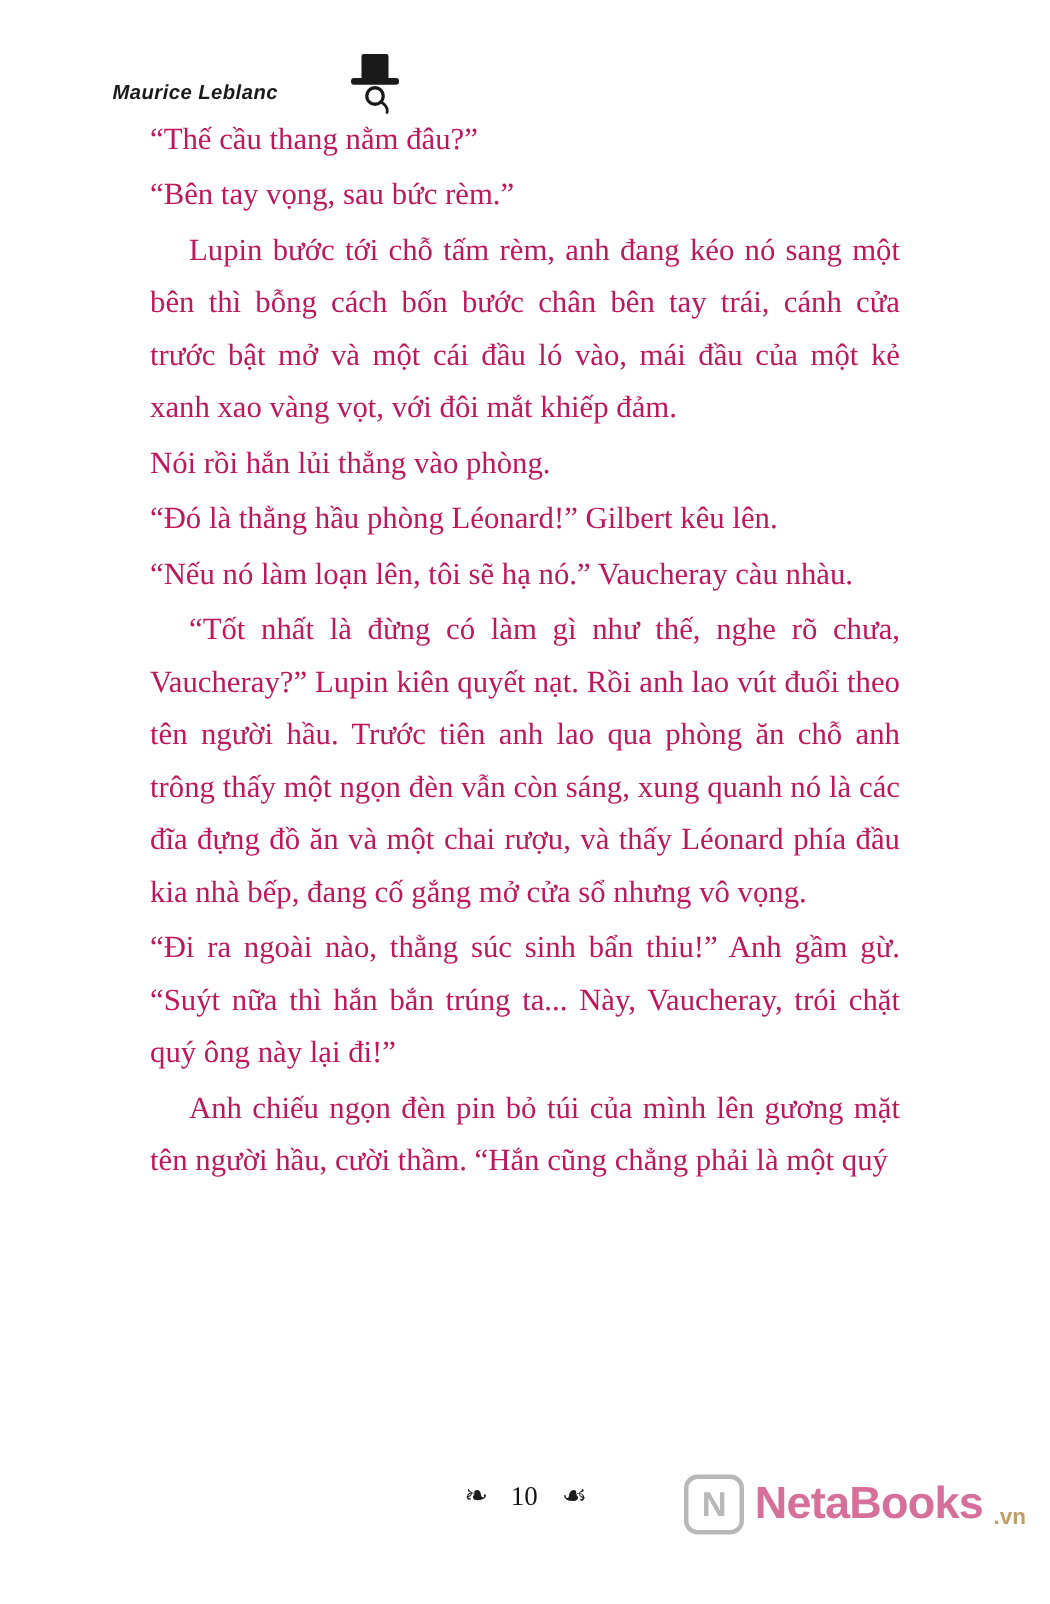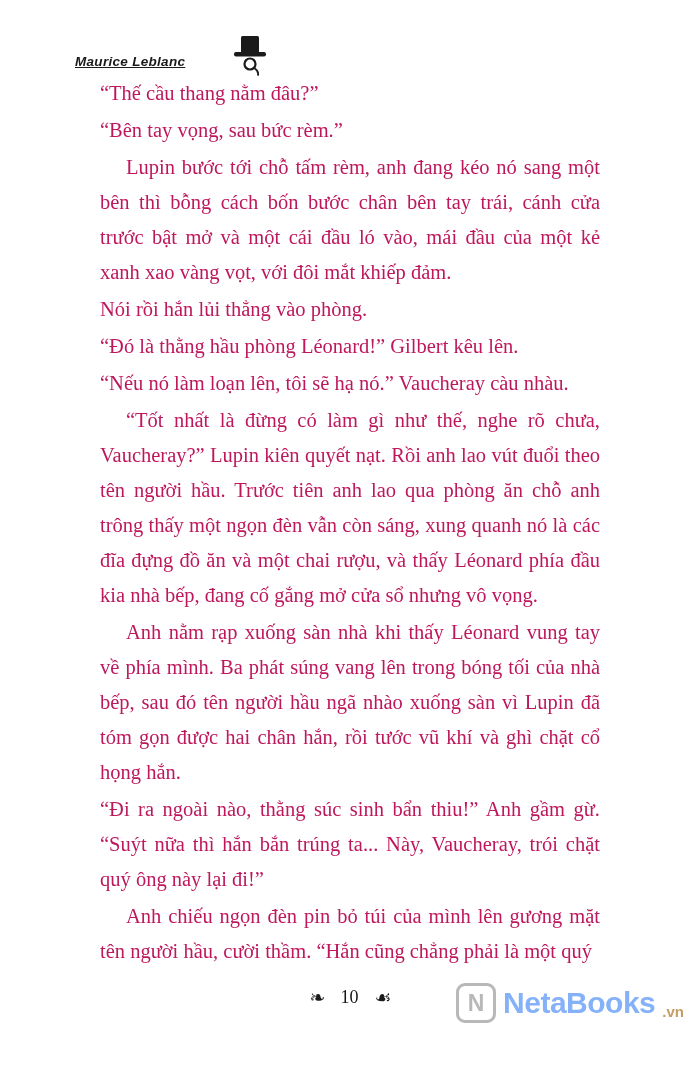--- a/index.html
+++ b/index.html
@@ -35,21 +35,20 @@
     position: absolute;
     left: 75px;
     top: 36px;
     font-family: "Liberation Sans", sans-serif;
     font-weight: bold;
     font-style: italic;
     font-size: 13.5px;
     letter-spacing: 0.3px;
     color: #1a1a1a;
     white-space: nowrap;
-    text-decoration: underline;
   }
   .hat-emblem {
     position: absolute;
     left: 228px;
     top: 14px;
     width: 44px;
     height: 44px;
   }
   .hat-emblem svg { display: block; }
 
@@ -130,21 +129,21 @@
     font-family: "Liberation Sans", sans-serif;
     font-weight: bold;
     font-size: 23px;
     color: #8e8e8e;
     line-height: 1;
   }
   .wm-text {
     font-family: "Liberation Sans", sans-serif;
     font-weight: bold;
     font-size: 30px;
-    color: #3b82f6;
+    color: #be185d;
     letter-spacing: -0.5px;
     line-height: 1;
   }
   .wm-tld {
     font-family: "Liberation Sans", sans-serif;
     font-weight: bold;
     font-size: 15px;
     color: #a16207;
     align-self: flex-end;
     padding-bottom: 3px;
@@ -170,21 +169,20 @@
   </div>
 
   <div class="content">
     <p class="para noindent">“Thế cầu thang nằm đâu?”</p>
     <p class="para noindent">“Bên tay vọng, sau bức rèm.”</p>
     <p class="para">Lupin bước tới chỗ tấm rèm, anh đang kéo nó sang một bên thì bỗng cách bốn bước chân bên tay trái, cánh cửa trước bật mở và một cái đầu ló vào, mái đầu của một kẻ xanh xao vàng vọt, với đôi mắt khiếp đảm.</p>
     <p class="para noindent">Nói rồi hắn lủi thẳng vào phòng.</p>
     <p class="para noindent">“Đó là thằng hầu phòng Léonard!” Gilbert kêu lên.</p>
     <p class="para noindent">“Nếu nó làm loạn lên, tôi sẽ hạ nó.” Vaucheray càu nhàu.</p>
     <p class="para">“Tốt nhất là đừng có làm gì như thế, nghe rõ chưa, Vaucheray?” Lupin kiên quyết nạt. Rồi anh lao vút đuổi theo tên người hầu. Trước tiên anh lao qua phòng ăn chỗ anh trông thấy một ngọn đèn vẫn còn sáng, xung quanh nó là các đĩa đựng đồ ăn và một chai rượu, và thấy Léonard phía đầu kia nhà bếp, đang cố gắng mở cửa sổ nhưng vô vọng.</p>
-    <p class="para">Anh nằm rạp xuống sàn nhà khi thấy Léonard vung tay về phía mình. Ba phát súng vang lên trong bóng tối của nhà bếp, sau đó tên người hầu ngã nhào xuống sàn vì Lupin đã tóm gọn được hai chân hắn, rồi tước vũ khí và ghì chặt cổ họng hắn.</p>
     <p class="para noindent">“Đi ra ngoài nào, thằng súc sinh bẩn thiu!” Anh gầm gừ. “Suýt nữa thì hắn bắn trúng ta... Này, Vaucheray, trói chặt quý ông này lại đi!”</p>
     <p class="para">Anh chiếu ngọn đèn pin bỏ túi của mình lên gương mặt tên người hầu, cười thầm. “Hắn cũng chẳng phải là một quý</p>
   </div>
 
   <div class="footer">
     <div class="folio-wrap">
       <span class="orn">❧</span>
       <span class="folio">10</span>
       <span class="orn">☙</span>
     </div>

